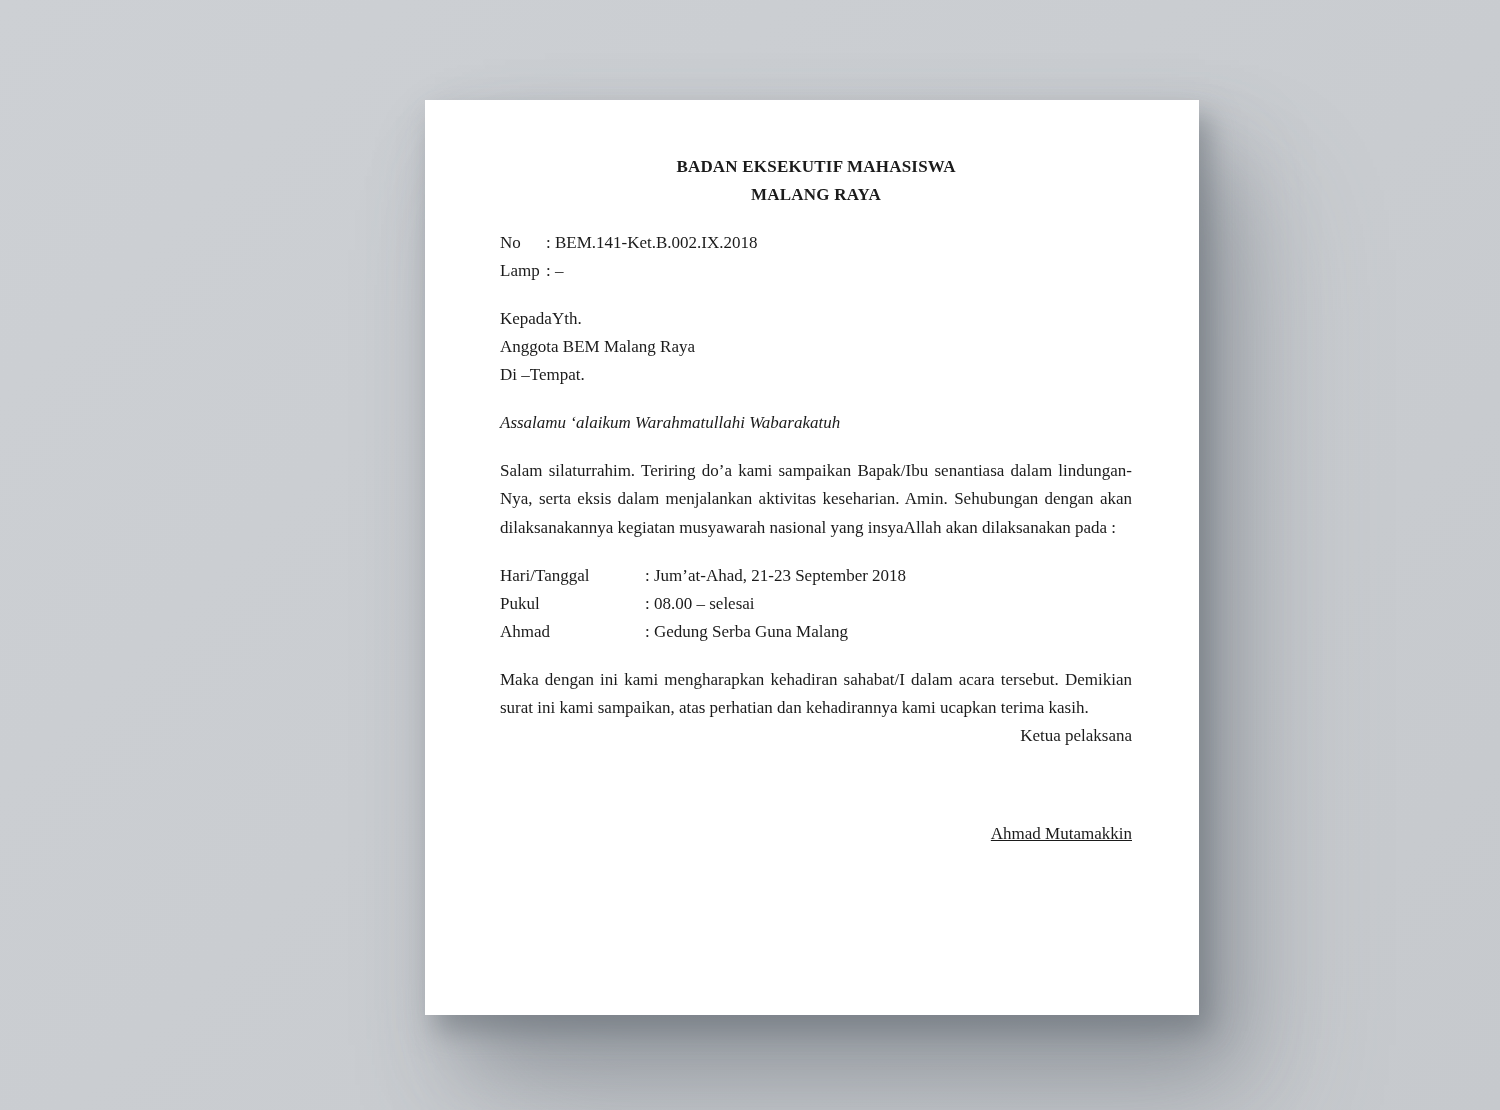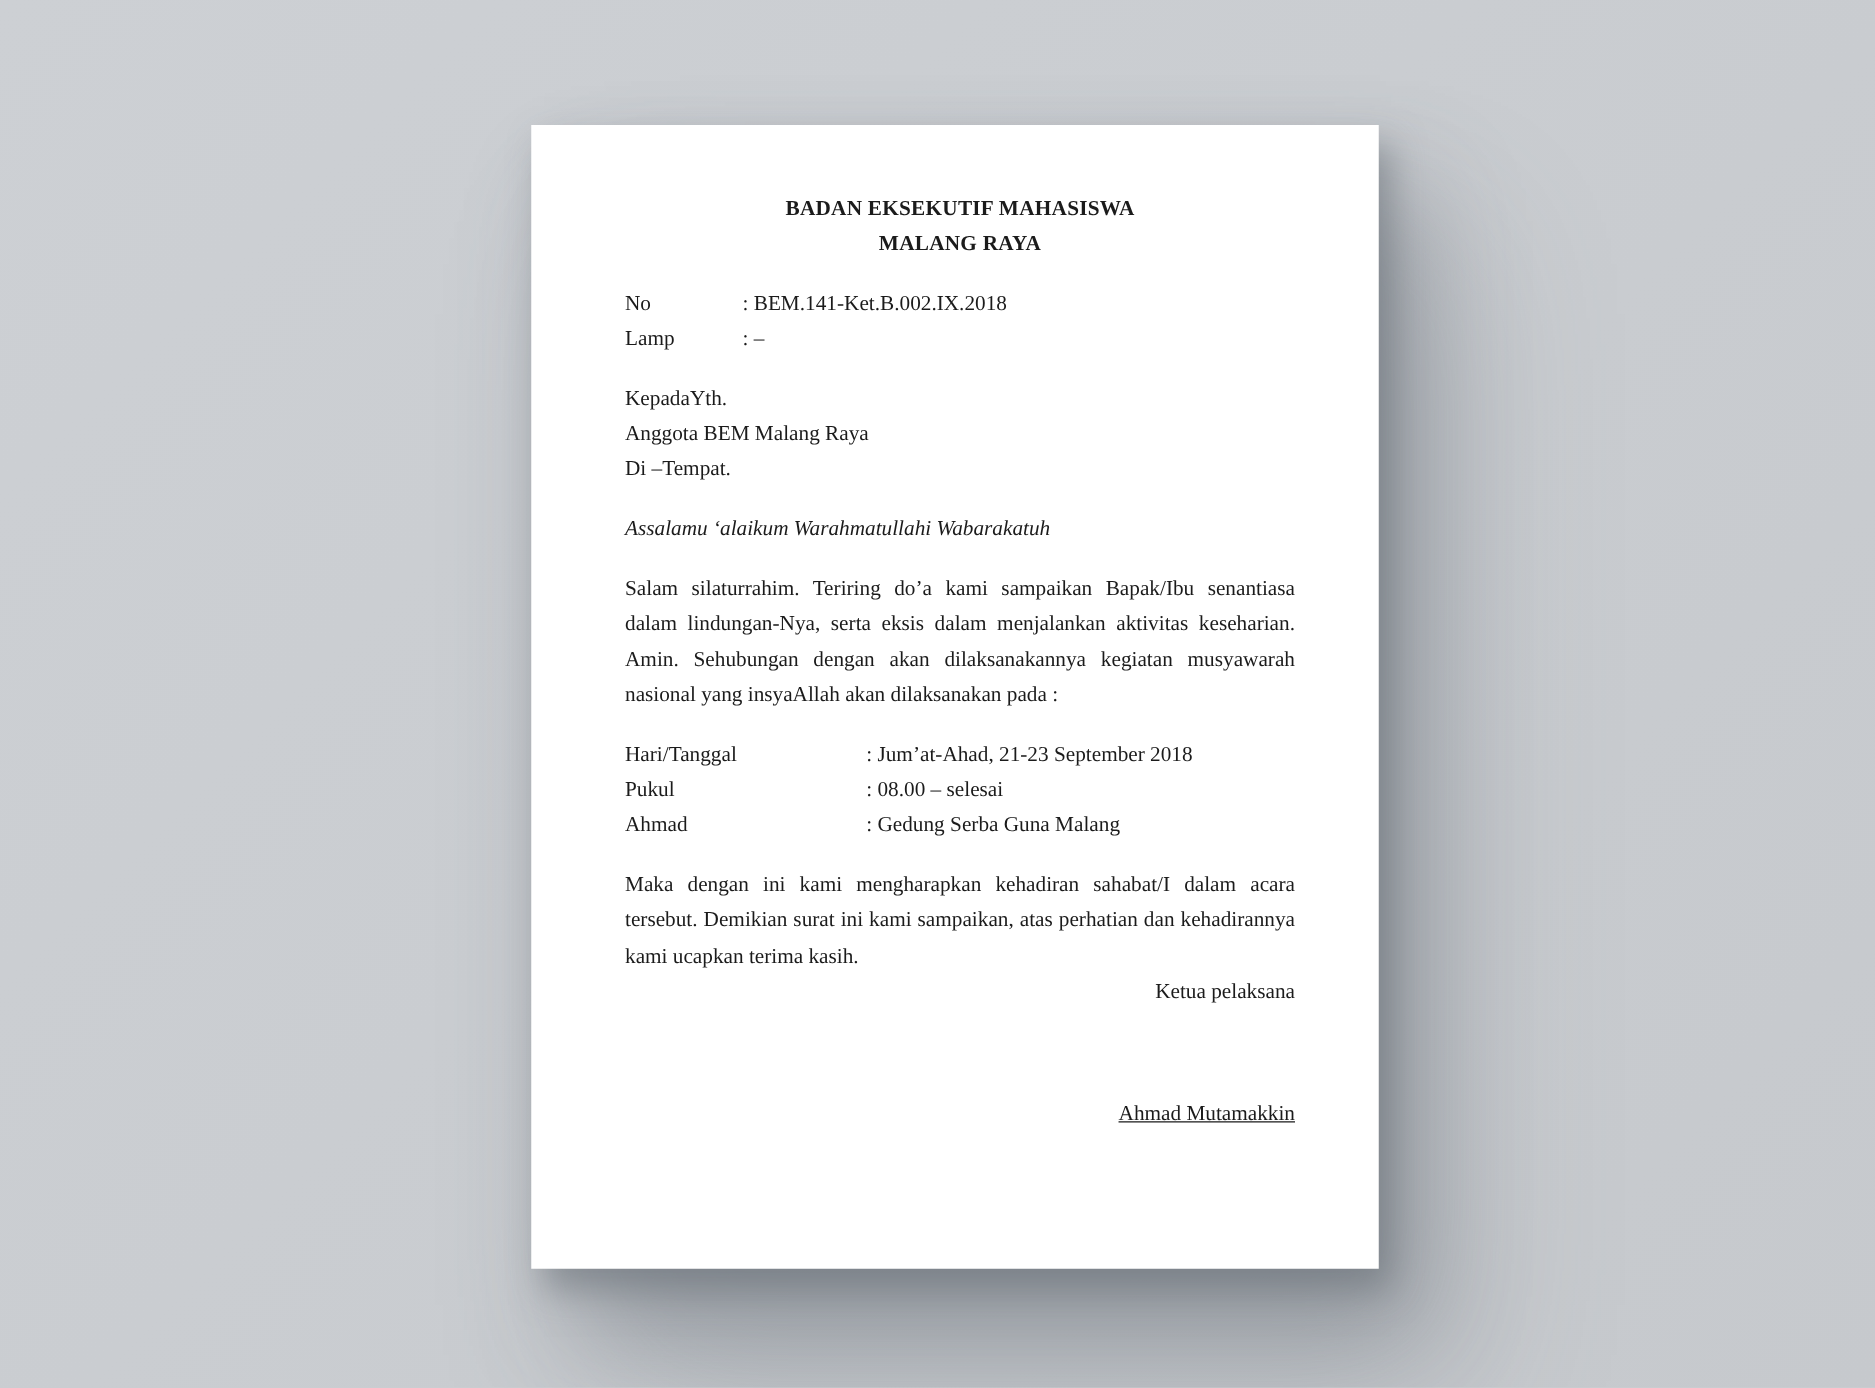--- a/index.html
+++ b/index.html
@@ -17,41 +17,40 @@
   }
   .stage {
     position: absolute;
     inset: 0;
     background: linear-gradient(135deg, #cdd0d4 0%, #cacdd1 45%, #c6c9cd 100%);
   }
   .paper {
     position: absolute;
     left: 425px;
     top: 100px;
-    width: 678px;
+    width: 774px;
     height: 915px;
     background: #ffffff;
     box-sizing: border-box;
     padding: 53px 67px 0 75px;
     box-shadow:
       10px 16px 26px rgba(104, 111, 119, 0.55),
       32px 50px 75px rgba(110, 118, 126, 0.45),
       60px 90px 120px rgba(118, 126, 134, 0.30);
     font-size: 17px;
     line-height: 28px;
   }
   .letterhead {
     text-align: center;
     font-weight: bold;
     letter-spacing: 0.2px;
   }
   .block { margin-top: 20px; }
   .meta-row, .detail-row {
     display: flex;
-    gap: 48px;
   }
   .meta-label { width: 46px; flex: 0 0 46px; }
   .detail-label { width: 145px; flex: 0 0 145px; }
   .salutation { font-style: italic; }
   .para {
     text-align: justify;
     text-justify: inter-word;
     line-height: 28.3px;
     margin: 20px 0 0 0;
   }

